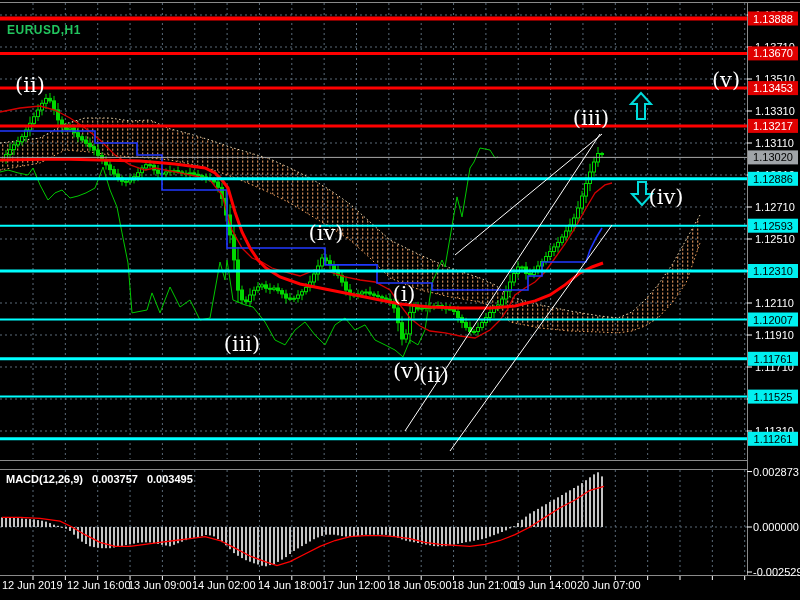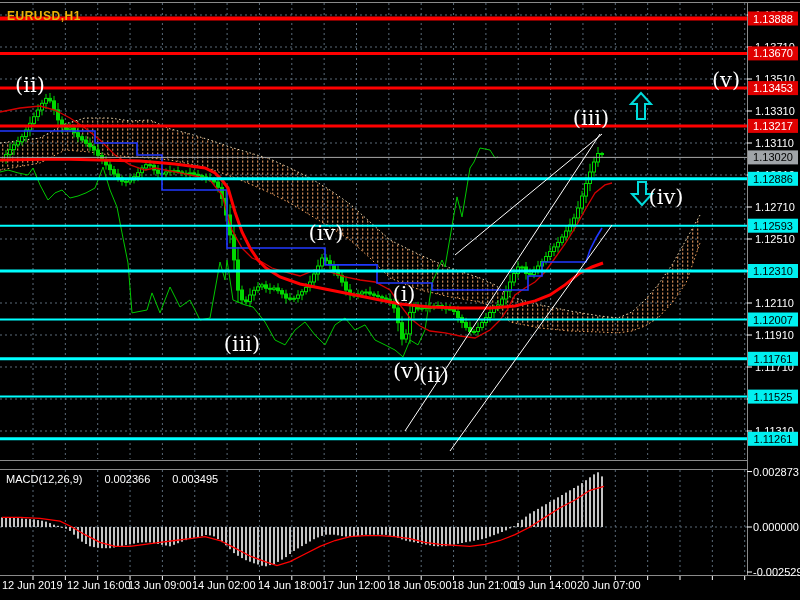--- a/index.html
+++ b/index.html
@@ -1,21 +1,21 @@
 <!DOCTYPE html>
 <html><head>
 <meta charset="utf-8">
 <style>
   html,body{margin:0;padding:0;background:#000;}
   #stage{position:relative;width:800px;height:600px;background:#000;overflow:hidden;
          font-family:"Liberation Sans",sans-serif;}
   #chart-svg{position:absolute;left:0;top:0;}
-  .title{position:absolute;left:7px;top:9px;color:#eab308;font-size:12px;font-weight:bold;letter-spacing:0.5px;}
+  .title{position:absolute;left:7px;top:23px;color:#22c55e;font-size:12px;font-weight:bold;letter-spacing:0.5px;}
   .macd-label{position:absolute;left:6px;top:473px;color:#fff;font-size:11px;}
-  .macd-label span{margin-right:22px;}
+  .macd-label span{margin-right:9px;font-weight:bold;}
   text{font-family:"Liberation Sans",sans-serif;}
   .wave{font-family:"DejaVu Serif",serif;}
 </style>
 </head>
 <body>
 
 <div id="stage">
   <svg id="chart-svg" width="800" height="600">
       <defs>
         <clipPath id="mainClip">
@@ -725,15 +725,15 @@
         <text x="258" y="589" fill="#ffffff" font-size="11">14 Jun 18:00</text>
         <text x="322" y="589" fill="#ffffff" font-size="11">17 Jun 12:00</text>
         <text x="388" y="589" fill="#ffffff" font-size="11">18 Jun 05:00</text>
         <text x="452" y="589" fill="#ffffff" font-size="11">18 Jun 21:00</text>
         <text x="513" y="589" fill="#ffffff" font-size="11">19 Jun 14:00</text>
         <text x="577" y="589" fill="#ffffff" font-size="11">20 Jun 07:00</text>
       </g>
     </svg>
   <div class="title">EURUSD,H1</div>
   <div class="macd-label">
-    <span>MACD(12,26,9)</span><span>0.002366</span><span>0.003495</span>
+    <span>MACD(12,26,9)</span><span>0.003757</span><span>0.003495</span>
   </div>
 </div>
 
 </body></html>

